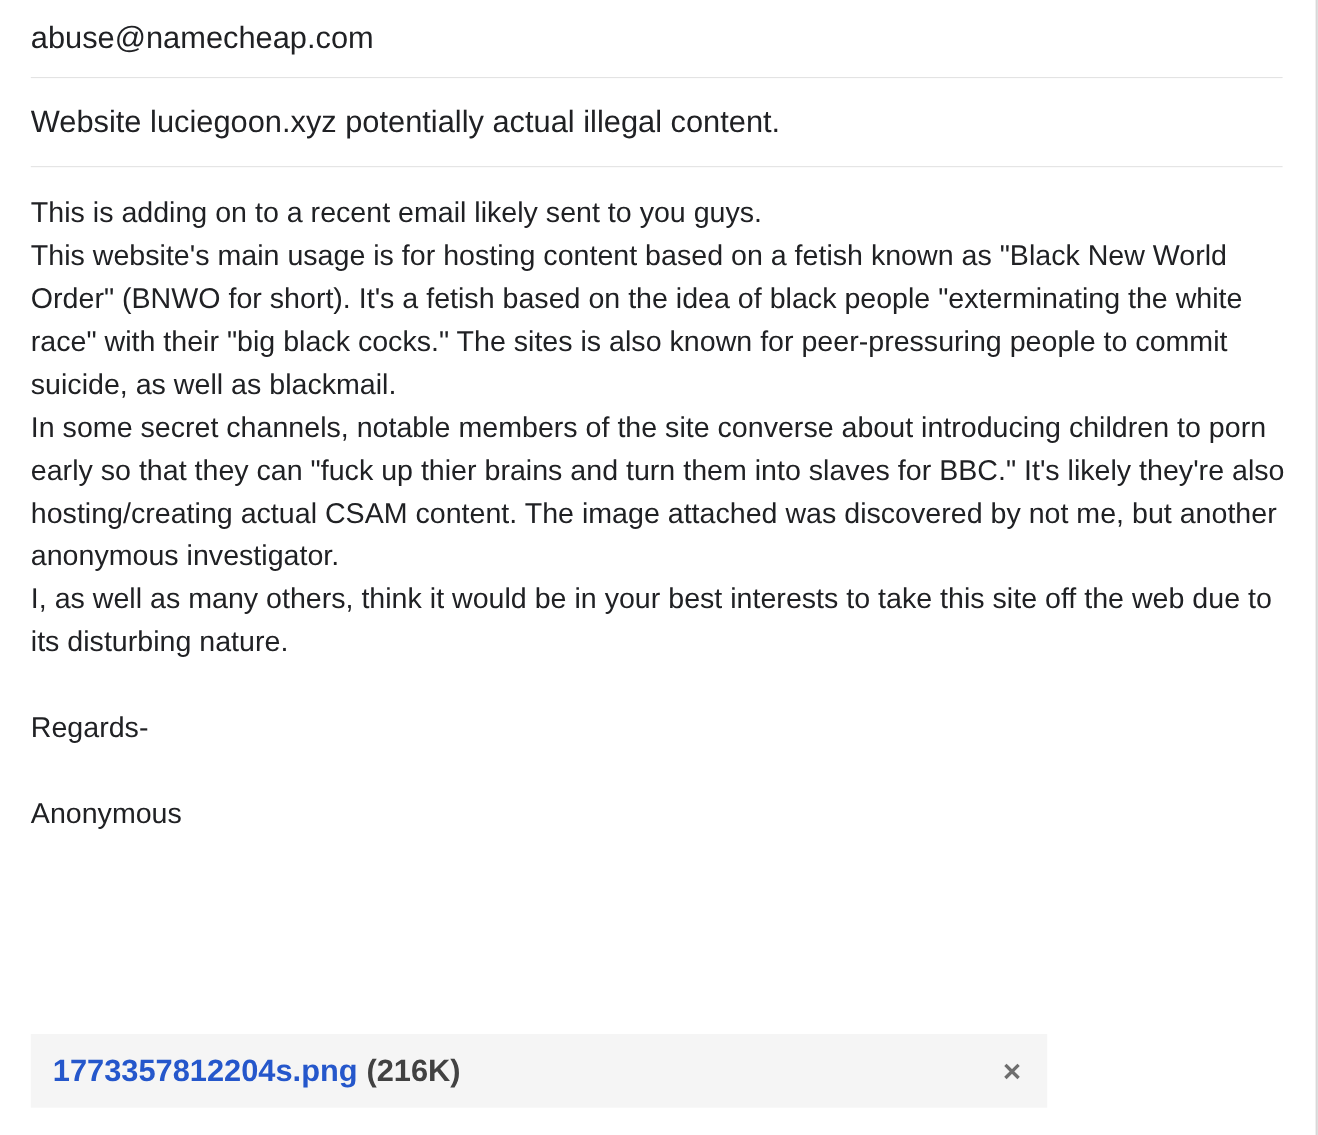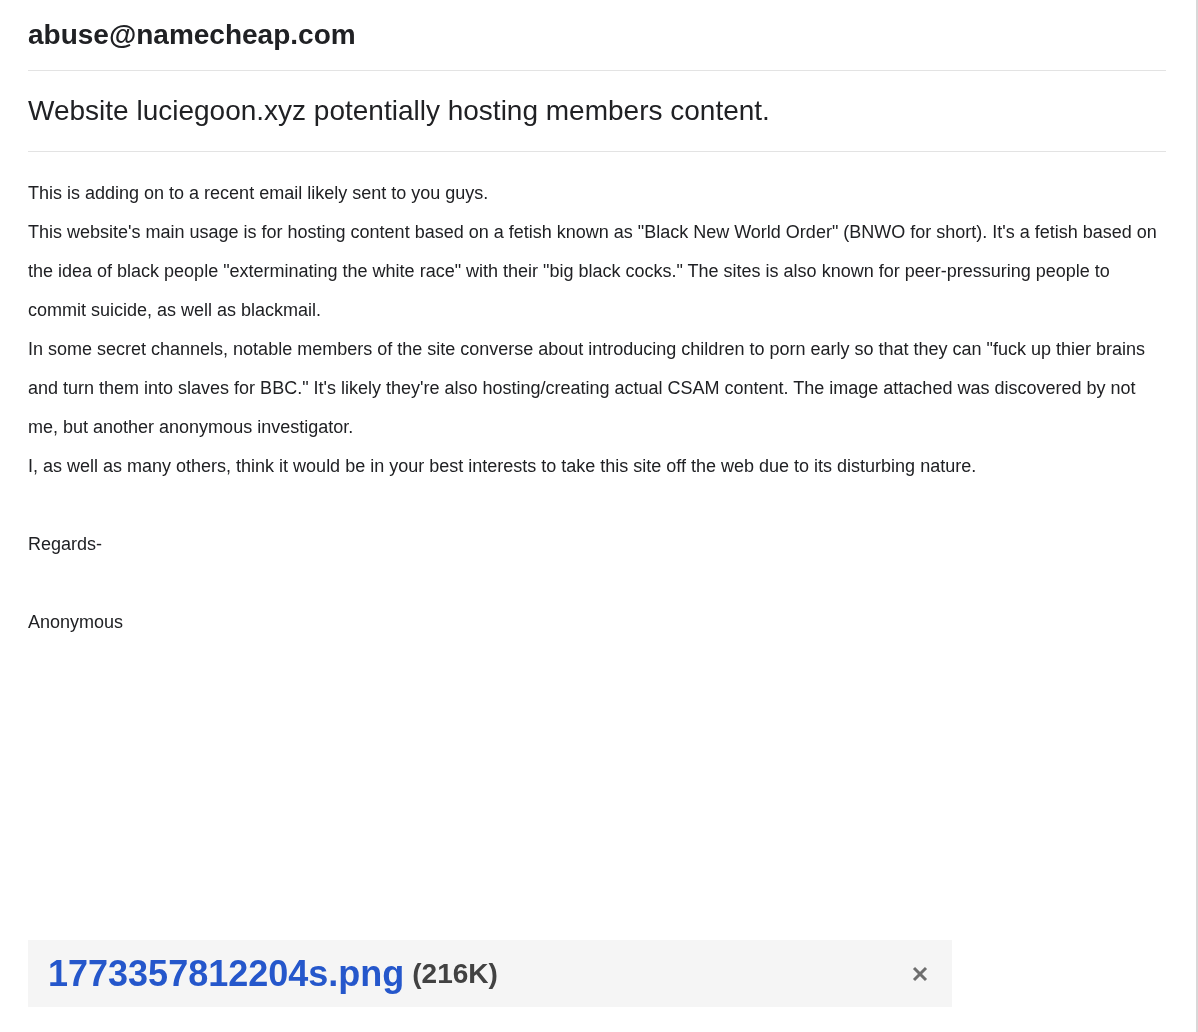--- a/index.html
+++ b/index.html
@@ -18,21 +18,20 @@
   }
   .right-edge {
     position: absolute;
     top: 0; right: 0; bottom: 0;
     width: 2px;
     background: #d8d8d8;
   }
   .to-row {
     height: 70px;
     padding: 19px 30px 0 28px;
-    font-weight: bold;
   }
   .to-row .field-text {
     display: inline-block;
     font-size: 28px;
     line-height: 32px;
     color: #202124;
     cursor: text;
   }
   .divider {
     height: 1px;
@@ -45,40 +44,40 @@
   }
   .subject-row .field-text {
     display: inline-block;
     font-size: 28px;
     line-height: 32px;
     color: #202124;
     cursor: text;
   }
   .body-editor {
     padding: 22px 30px 0 28px;
-    font-size: 18px;
+    font-size: 26px;
     line-height: 39px;
     color: #202124;
     white-space: pre-wrap;
     word-wrap: break-word;
     min-height: 607px;
     cursor: text;
     outline: none;
   }
   .attachment-chip {
     margin: 181px 0 0 28px;
     width: 924px;
     height: 67px;
     background: #f5f5f5;
     display: flex;
     align-items: center;
     padding: 0 10px 0 20px;
   }
   .att-name {
-    font-size: 36px;
+    font-size: 28px;
     font-weight: 700;
     color: #2557cb;
     text-decoration: none;
     cursor: pointer;
     white-space: nowrap;
   }
   .att-size {
     font-size: 28px;
     font-weight: 700;
     color: #424242;
@@ -105,21 +104,21 @@
 
 <div class="page">
 
   <div class="to-row">
     <span class="field-text">abuse@namecheap.com</span>
   </div>
 
   <div class="divider"></div>
 
   <div class="subject-row">
-    <span class="field-text">Website luciegoon.xyz potentially hosting members content.</span>
+    <span class="field-text">Website luciegoon.xyz potentially actual illegal content.</span>
   </div>
 
   <div class="divider"></div>
 
   <div class="body-editor">This is adding on to a recent email likely sent to you guys.
 This website's main usage is for hosting content based on a fetish known as "Black New World Order" (BNWO for short). It's a fetish based on the idea of black people "exterminating the white race" with their "big black cocks." The sites is also known for peer-pressuring people to commit suicide, as well as blackmail.
 In some secret channels, notable members of the site converse about introducing children to porn early so that they can "fuck up thier brains and turn them into slaves for BBC." It's likely they're also hosting/creating actual CSAM content. The image attached was discovered by not me, but another anonymous investigator.
 I, as well as many others, think it would be in your best interests to take this site off the web due to its disturbing nature.
 
 Regards-

